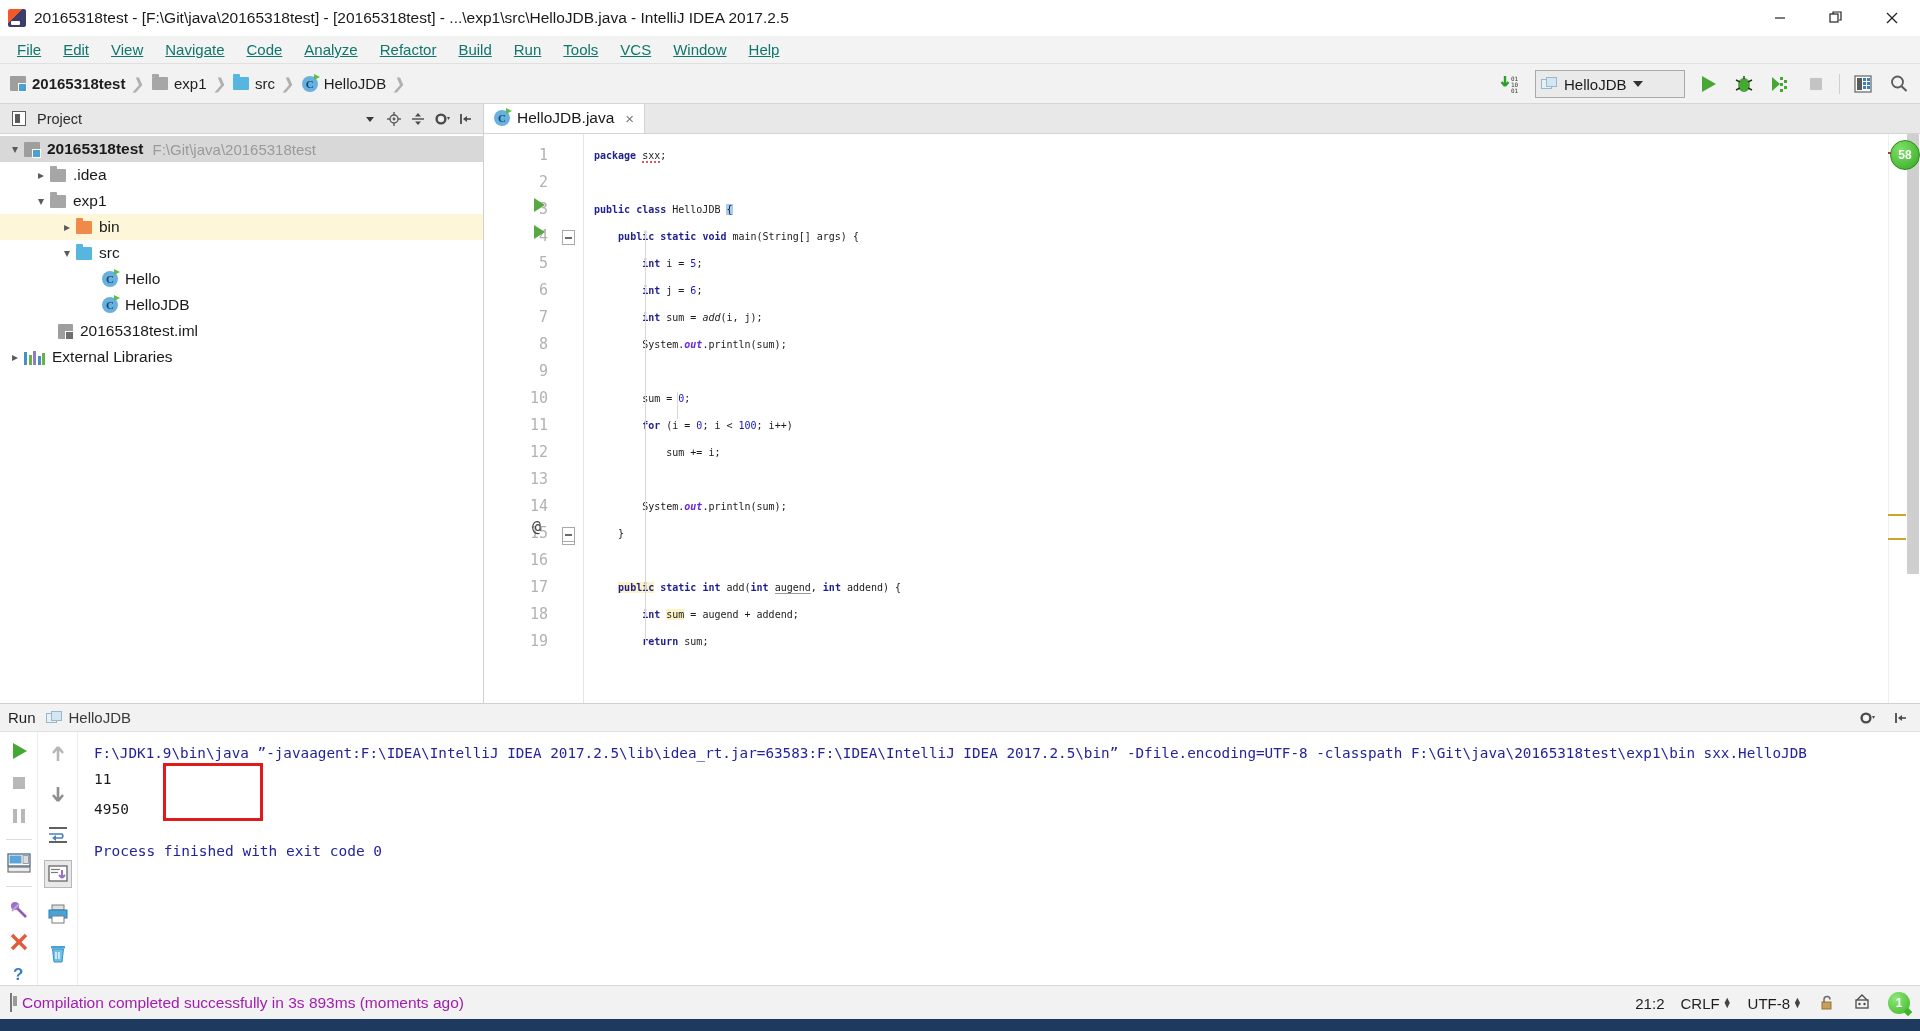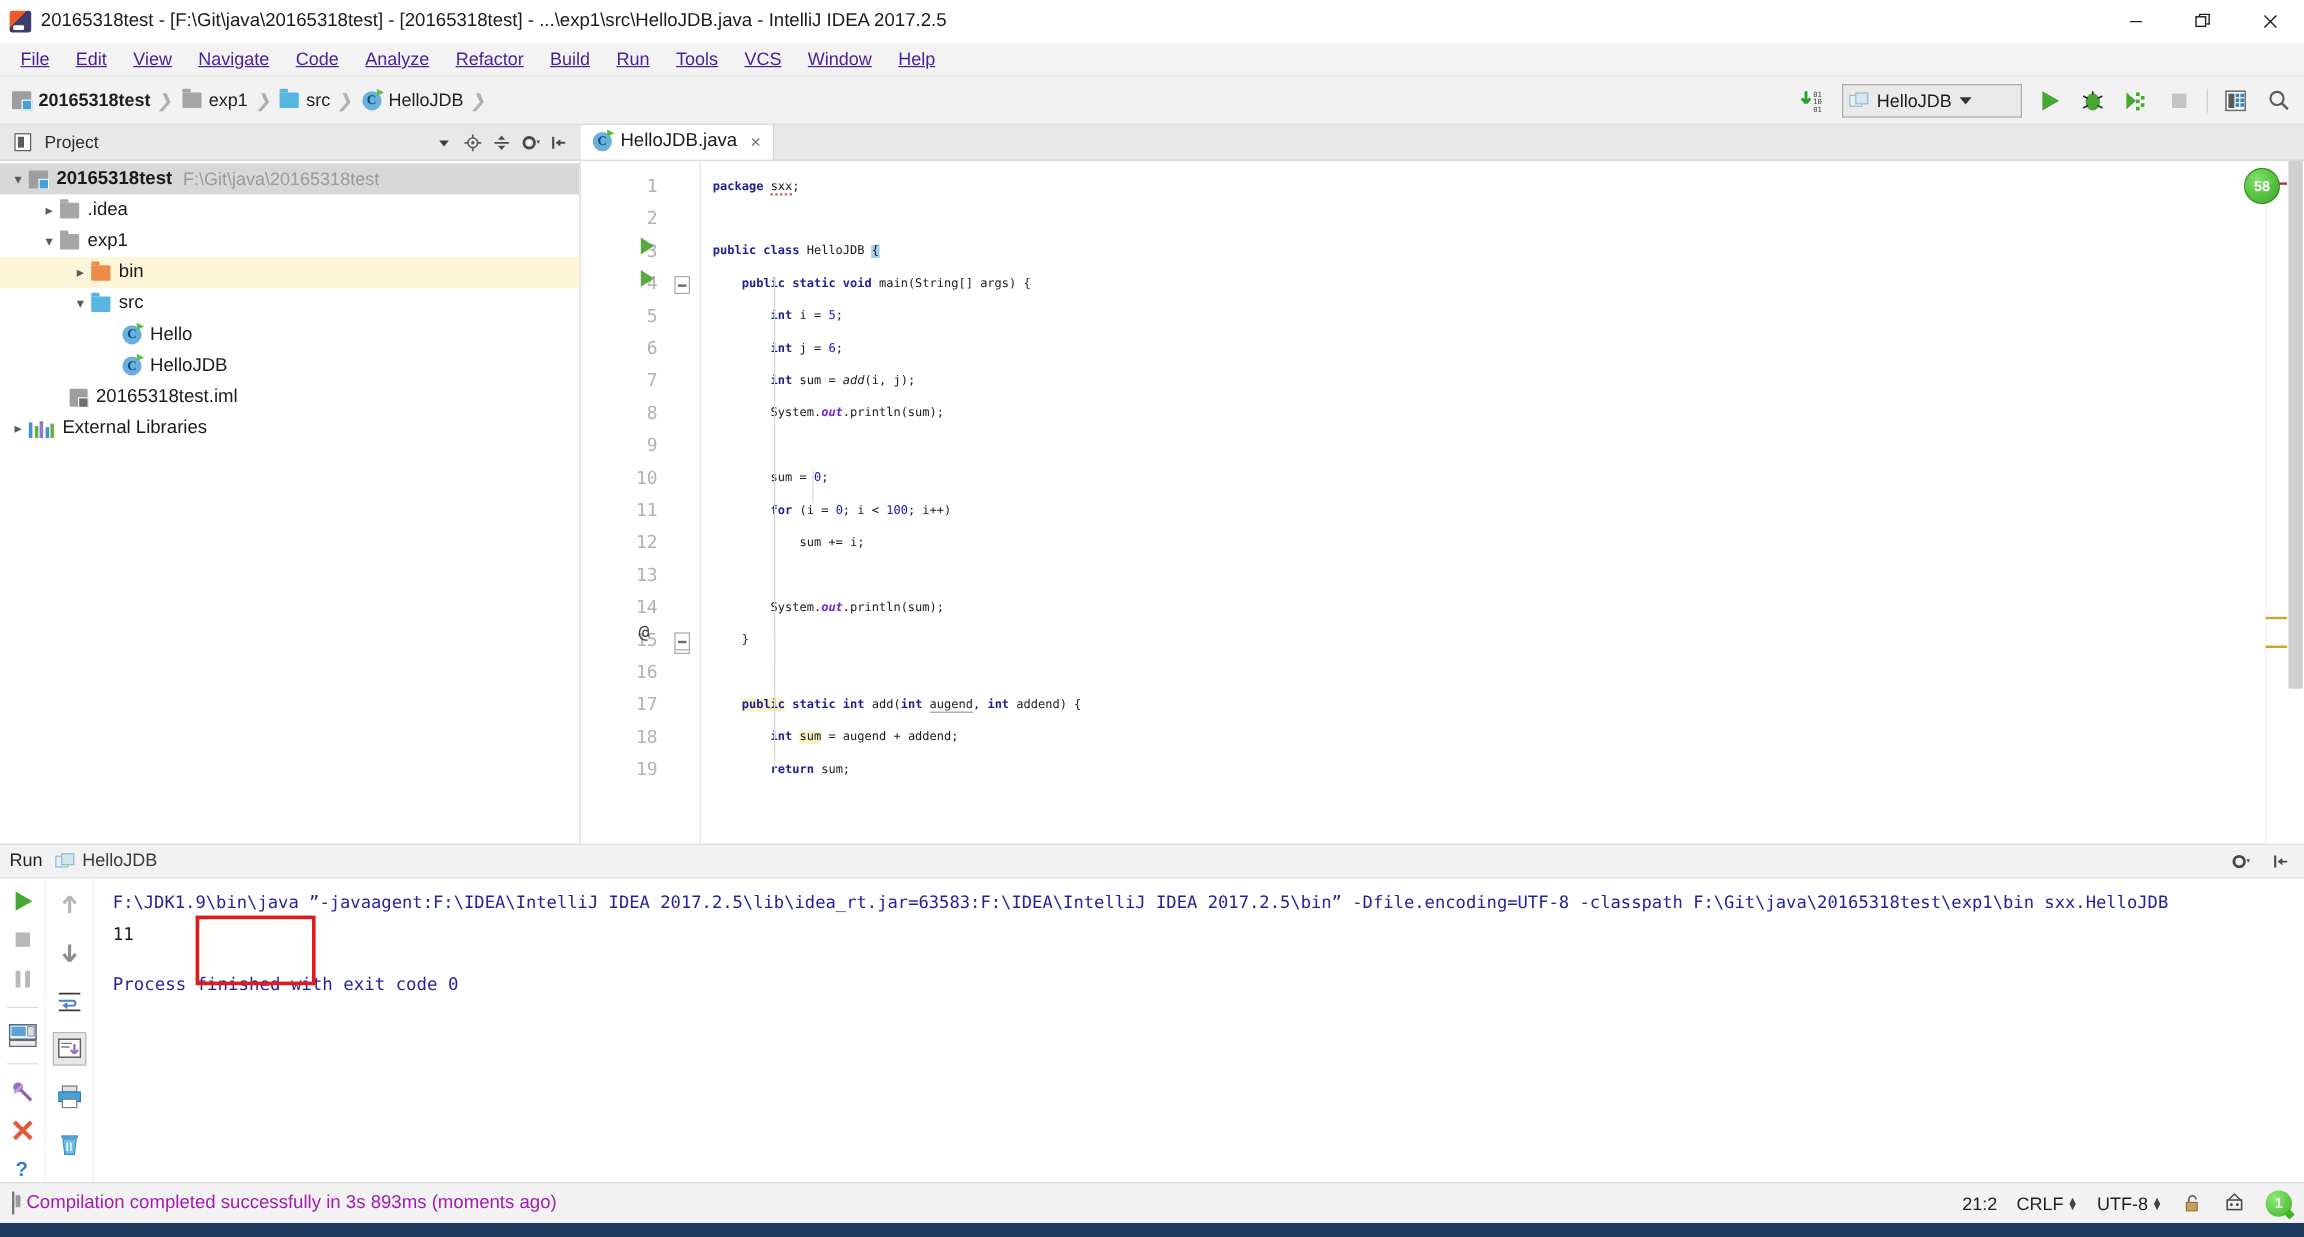--- a/index.html
+++ b/index.html
@@ -35,21 +35,21 @@
     color: #222;
   }
 
   
   .menubar {
     height: 28px; flex: 0 0 28px; background: #f3f3f3;
     display: flex; align-items: center; padding-left: 6px;
     border-bottom: 1px solid #e0e0e0;
   }
   .menu-item {
-    font-size: 15px; color: #4c1d95; padding: 3px 11px; white-space: nowrap;
+    font-size: 15px; color: #0f766e; padding: 3px 11px; white-space: nowrap;
   }
   .menu-item u { text-decoration: underline; }
 
   
   .navbar {
     height: 40px; flex: 0 0 40px; background: #f2f2f2;
     display: flex; align-items: center; padding-left: 10px;
     border-bottom: 1px solid #d6d6d6; position: relative;
   }
   .crumb { display: flex; align-items: center; font-size: 15px; color: #1f1f1f; }
@@ -191,21 +191,21 @@
     position:absolute; width:1px; background:#d8d8d8;
   }
   .editor-vline { position:absolute; top:0; bottom:0; width:1px; background:#e4e4e4; }
 
   
   .marker-bar { width: 18px; flex:0 0 18px; background:#fff; position:relative; border-left:1px solid #efefef; }
   .marker { position:absolute; right:0; width:18px; height:2px; }
   .scroll-track { width: 14px; flex:0 0 14px; background:#fff; position:relative; }
   .scroll-thumb { position:absolute; left:1px; width:12px; background:#cfcfcf; border-radius:1px; }
   .insp-badge {
-    position:absolute; right: 20px; top: 6px; width: 30px; height: 30px; border-radius:50%;
+    position:absolute; right: 0; top: 6px; width: 30px; height: 30px; border-radius:50%;
     background: radial-gradient(circle at 35% 30%, #7fe06a, #33a81f);
     border: 1.5px solid #2a8a18; display:flex;align-items:center;justify-content:center;
     color:#fff; font-size:12px; font-weight:bold; z-index: 5;
   }
 
   
   .runwin { height: 282px; flex: 0 0 282px; display:flex; flex-direction:column; border-top:1px solid #d0d0d0; background:#fff;}
   .run-header {
     height: 28px; flex:0 0 28px; background:#f2f2f2; display:flex; align-items:center;
     padding-left: 8px; border-bottom:1px solid #e0e0e0; position:relative;
@@ -734,20 +734,21 @@
             <path d="M4.5 5 H15.5 L14 18 H6 Z" fill="#6cc0ea" stroke="#3a8fc4" stroke-width="1"></path>
             <line x1="8" y1="8" x2="8" y2="15" stroke="#fff" stroke-width="1.3"></line>
             <line x1="11" y1="8" x2="11" y2="15" stroke="#fff" stroke-width="1.3"></line>
           </svg>
         </div>
       </div>
 
       <div class="console">
         <div class="cmd">F:\JDK1.9\bin\java ˮ-javaagent:F:\IDEA\IntelliJ IDEA 2017.2.5\lib\idea_rt.jar=63583:F:\IDEA\IntelliJ IDEA 2017.2.5\binˮ -Dfile.encoding=UTF-8 -classpath F:\Git\java\20165318test\exp1\bin sxx.HelloJDB</div>
         <div class="out">11</div>
+        <div class="out">4950</div>
         <div class="fin">Process finished with exit code 0</div>
         <div class="redbox" style="left:85px; top:31px; width:100px; height:58px;"></div>
       </div>
     </div>
   </div>
 
   <div class="statusbar">
     <span><span class="sb-doc-ico"></span></span>
     <span class="sb-msg">Compilation completed successfully in 3s 893ms (moments ago)</span>
     <span class="sb-right">

